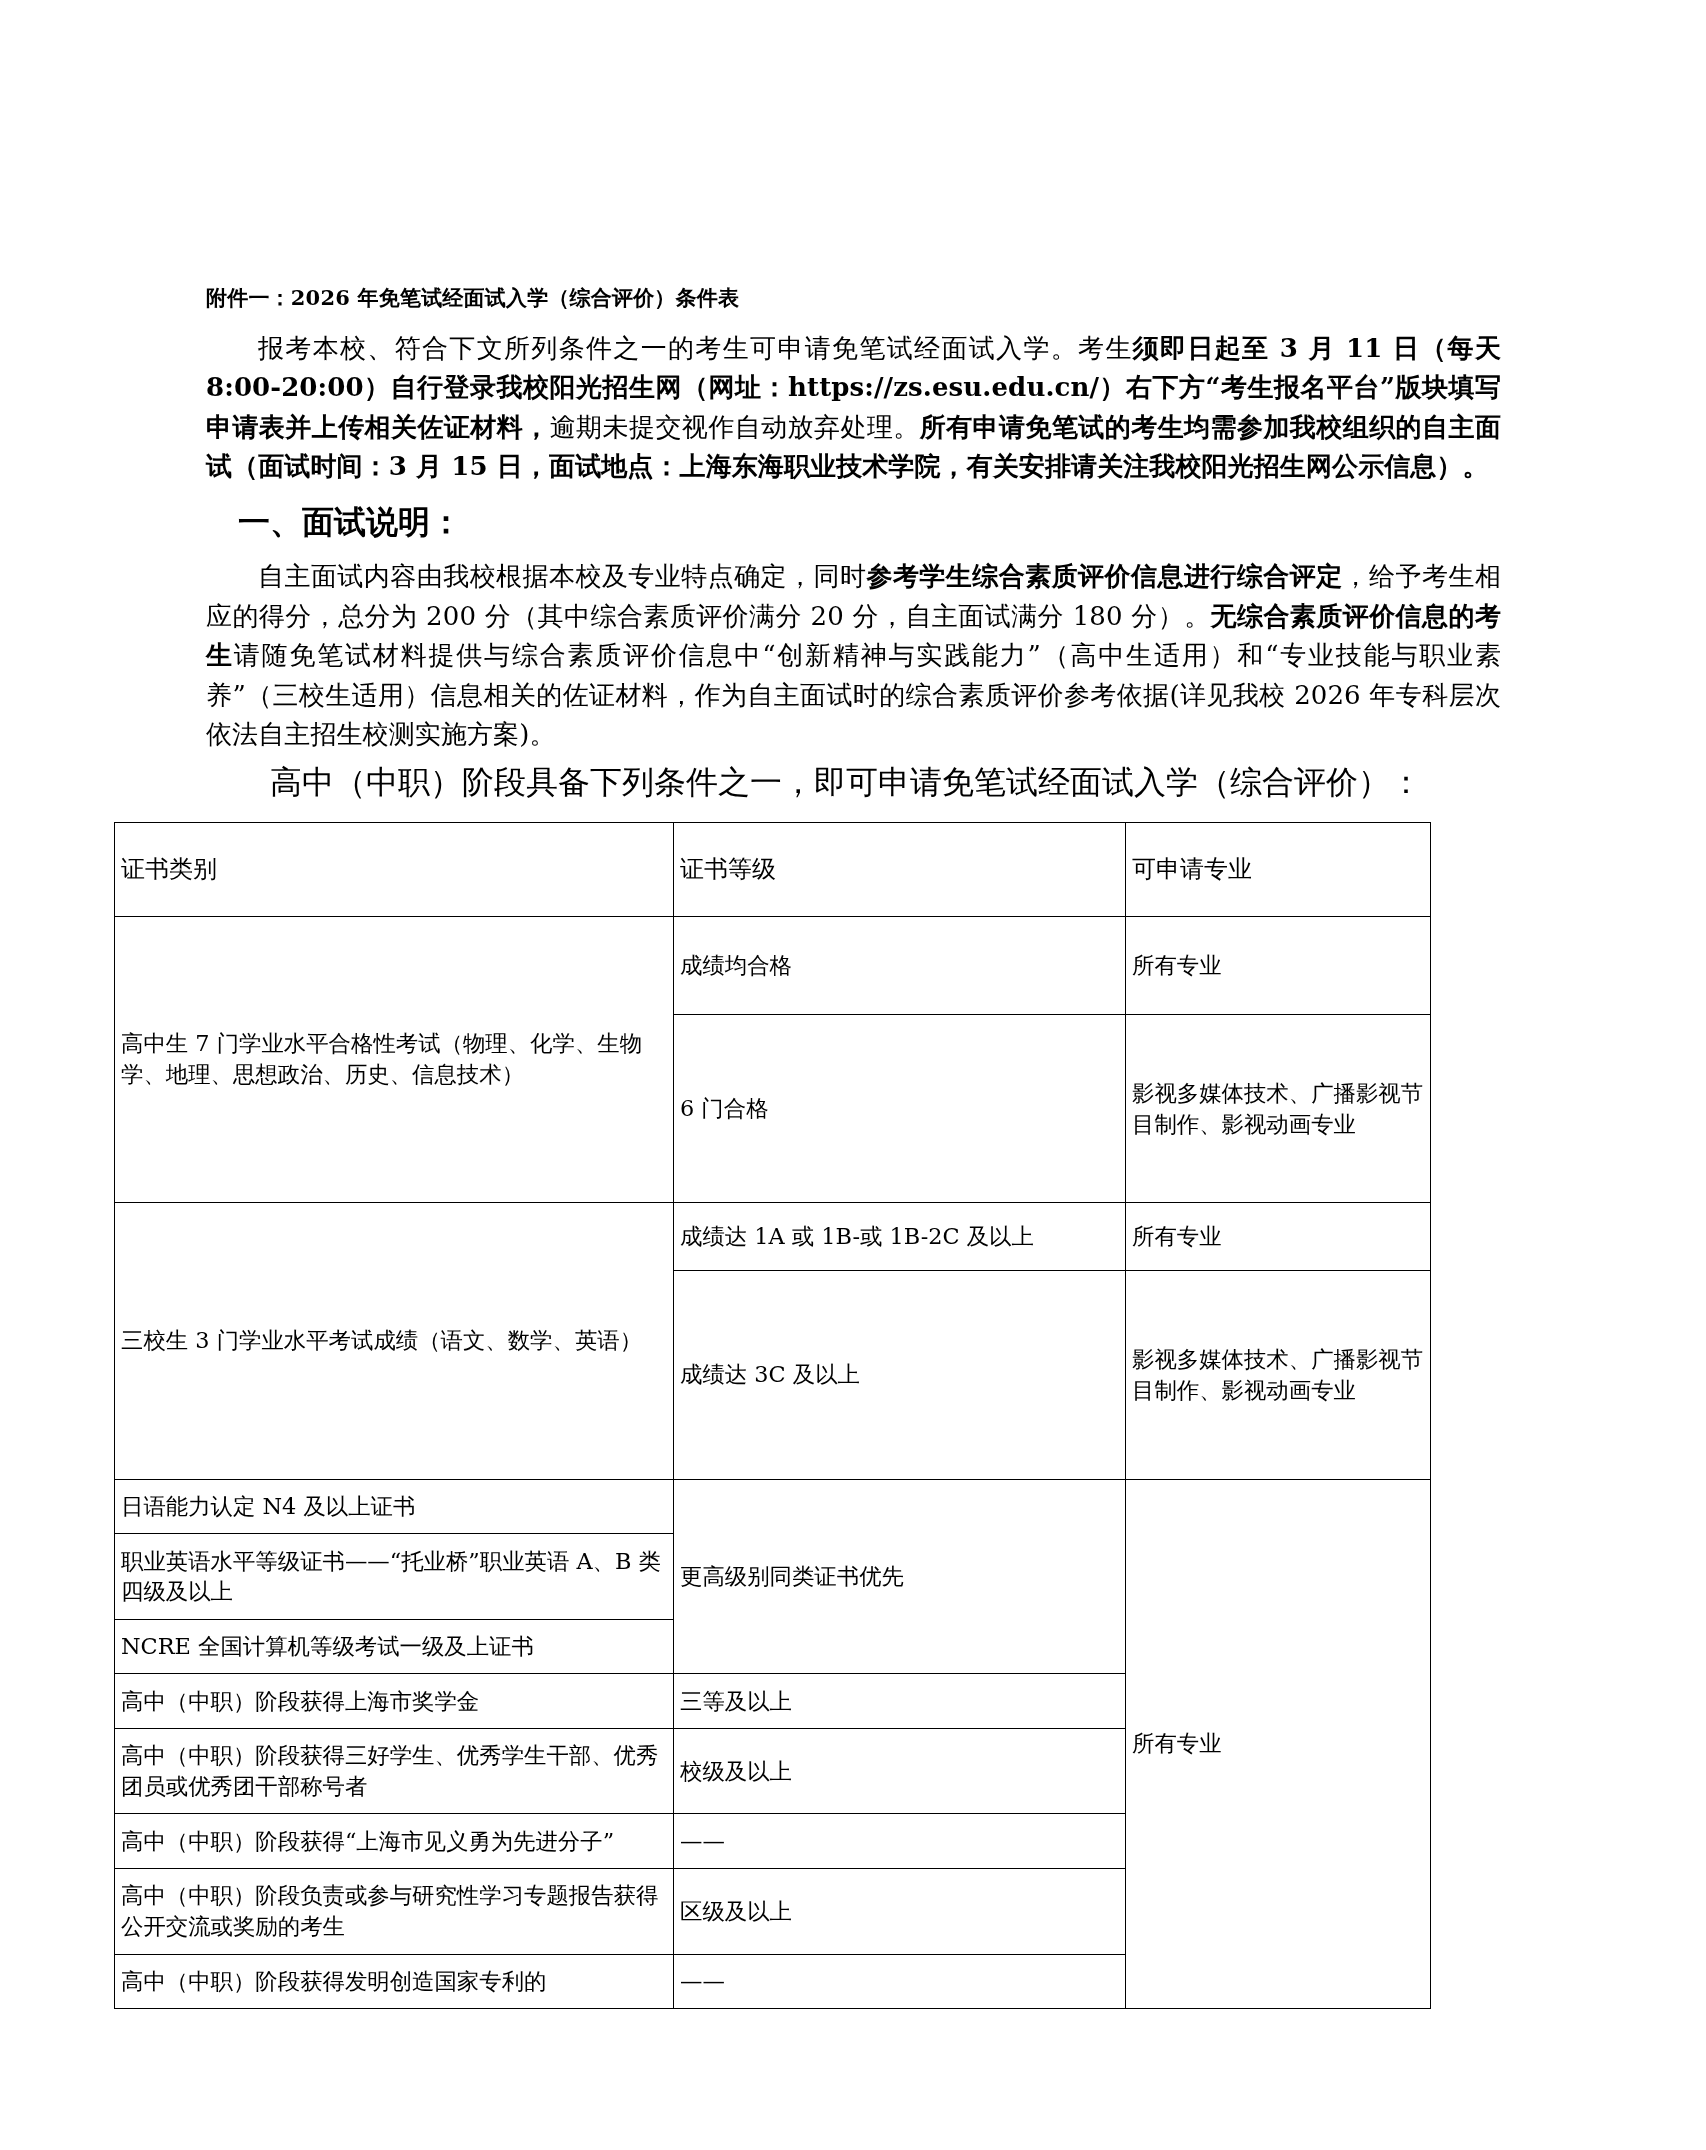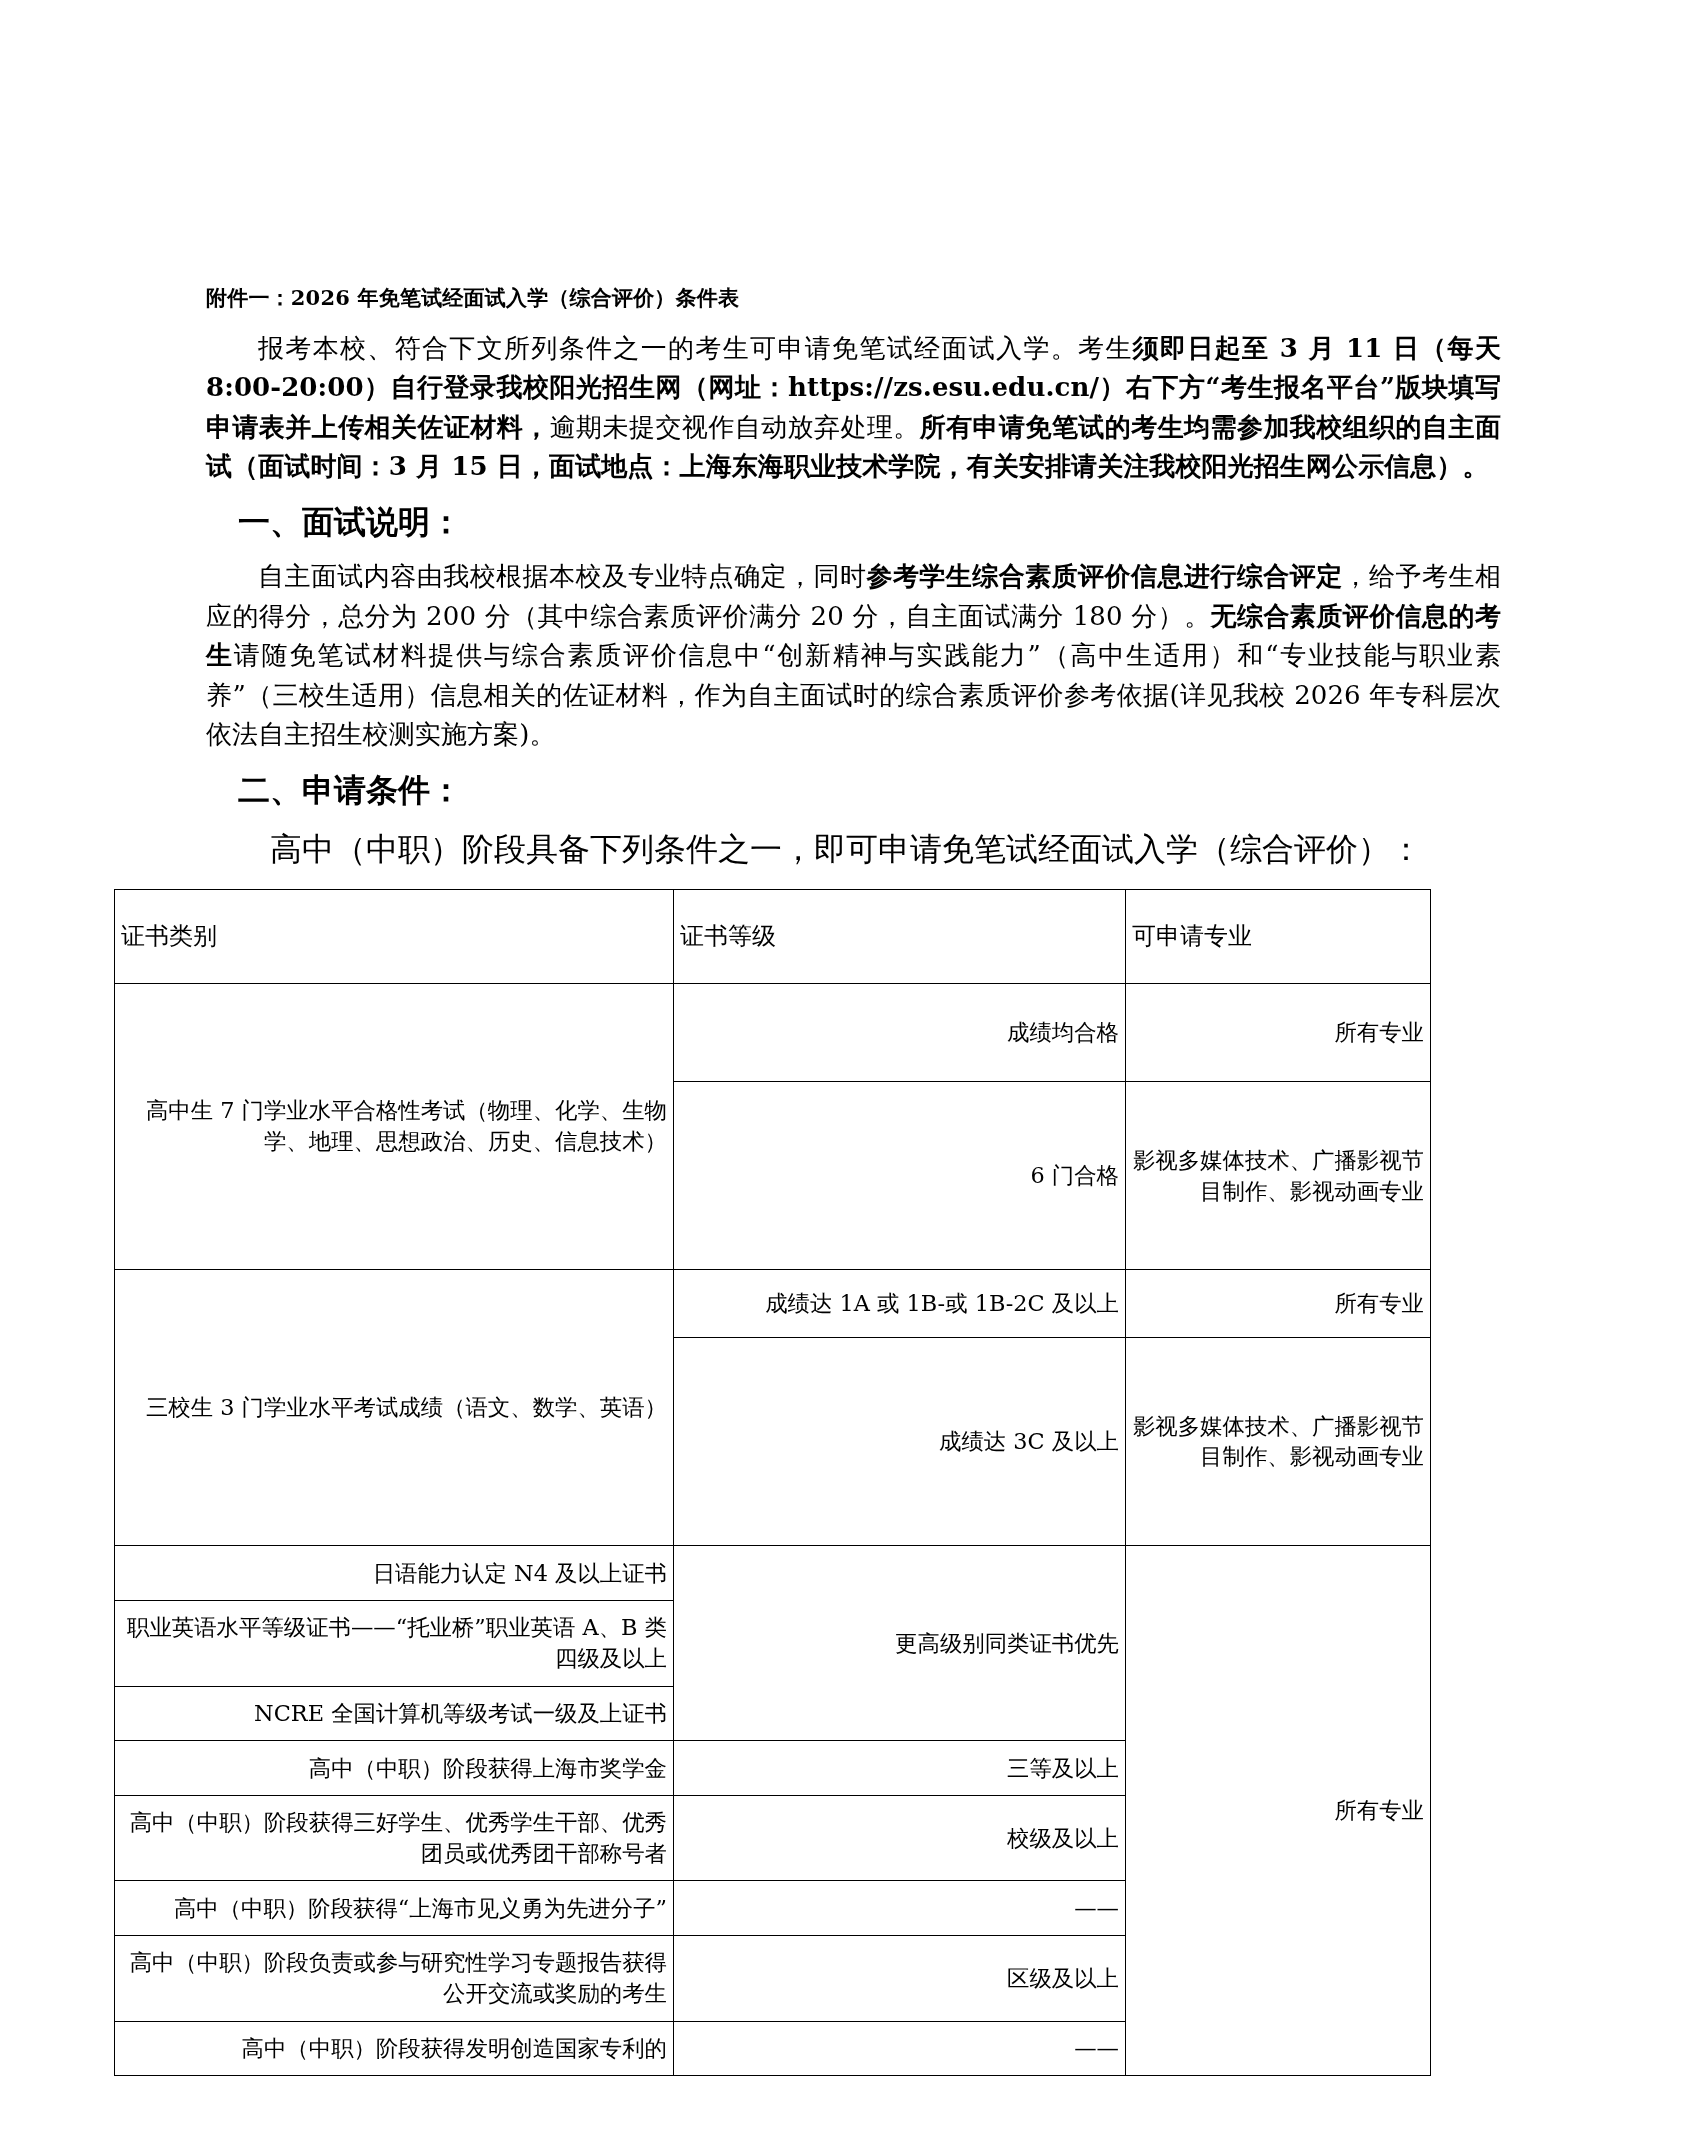--- a/index.html
+++ b/index.html
@@ -59,21 +59,21 @@
     margin-left: -92px;
     table-layout: fixed;
     font-size: 22.4px;
   }
   table.cond-table td, table.cond-table th {
     border: 1.3px solid #000000;
     vertical-align: middle;
     padding: 4.3px 6px;
     line-height: 1.38;
     font-weight: normal;
-    text-align: right;
+    text-align: left;
   }
   table.cond-table th {
     text-align: left;
     height: 84px;
     font-size: 24px;
   }
   .col-a { width: 559px; }
   .col-b { width: 452px; }
   .col-c { width: 305px; }
   td.cat-cell { padding-left: 9.5px; padding-right: 9.5px; }
@@ -86,21 +86,20 @@
 <div class="page">
 
   <h1 class="doc-title">附件一：2026 年免笔试经面试入学（综合评价）条件表</h1>
 
   <p class="body-par"><span>报考本校、符合下文所列条件之一的考生可申请免笔试经面试入学。考生</span><span class="b">须即日起至 3 月 11 日（每天 8:00-20:00）自行登录我校阳光招生网（网址：https://zs.esu.edu.cn/）右下方“考生报名平台”版块填写申请表并上传相关佐证材料，</span><span>逾期未提交视作自动放弃处理。</span><span class="b">所有申请免笔试的考生均需参加我校组织的自主面试（面试时间：3 月 15 日，面试地点：上海东海职业技术学院，有关安排请关注我校阳光招生网公示信息）。</span></p>
 
   <div class="sec-head">一、面试说明：</div>
 
   <p class="body-par"><span>自主面试内容由我校根据本校及专业特点确定，同时</span><span class="b">参考学生综合素质评价信息进行综合评定</span><span>，给予考生相应的得分，总分为 200 分（其中综合素质评价满分 20 分，自主面试满分 180 分）。</span><span class="b">无综合素质评价信息的考生</span><span>请随免笔试材料提供与综合素质评价信息中“创新精神与实践能力”（高中生适用）和“专业技能与职业素养”（三校生适用）信息相关的佐证材料，作为自主面试时的综合素质评价参考依据(详见我校 2026 年专科层次依法自主招生校测实施方案)。</span></p>
 
-  <div class="sec-head">二、申请条件：</div>
 
   <div class="intro-line">高中（中职）阶段具备下列条件之一，即可申请免笔试经面试入学（综合评价）：</div>
 
   <table class="cond-table">
     <colgroup>
       <col class="col-a">
         <col class="col-b">
         <col class="col-c">
     </colgroup>
     <thead>

